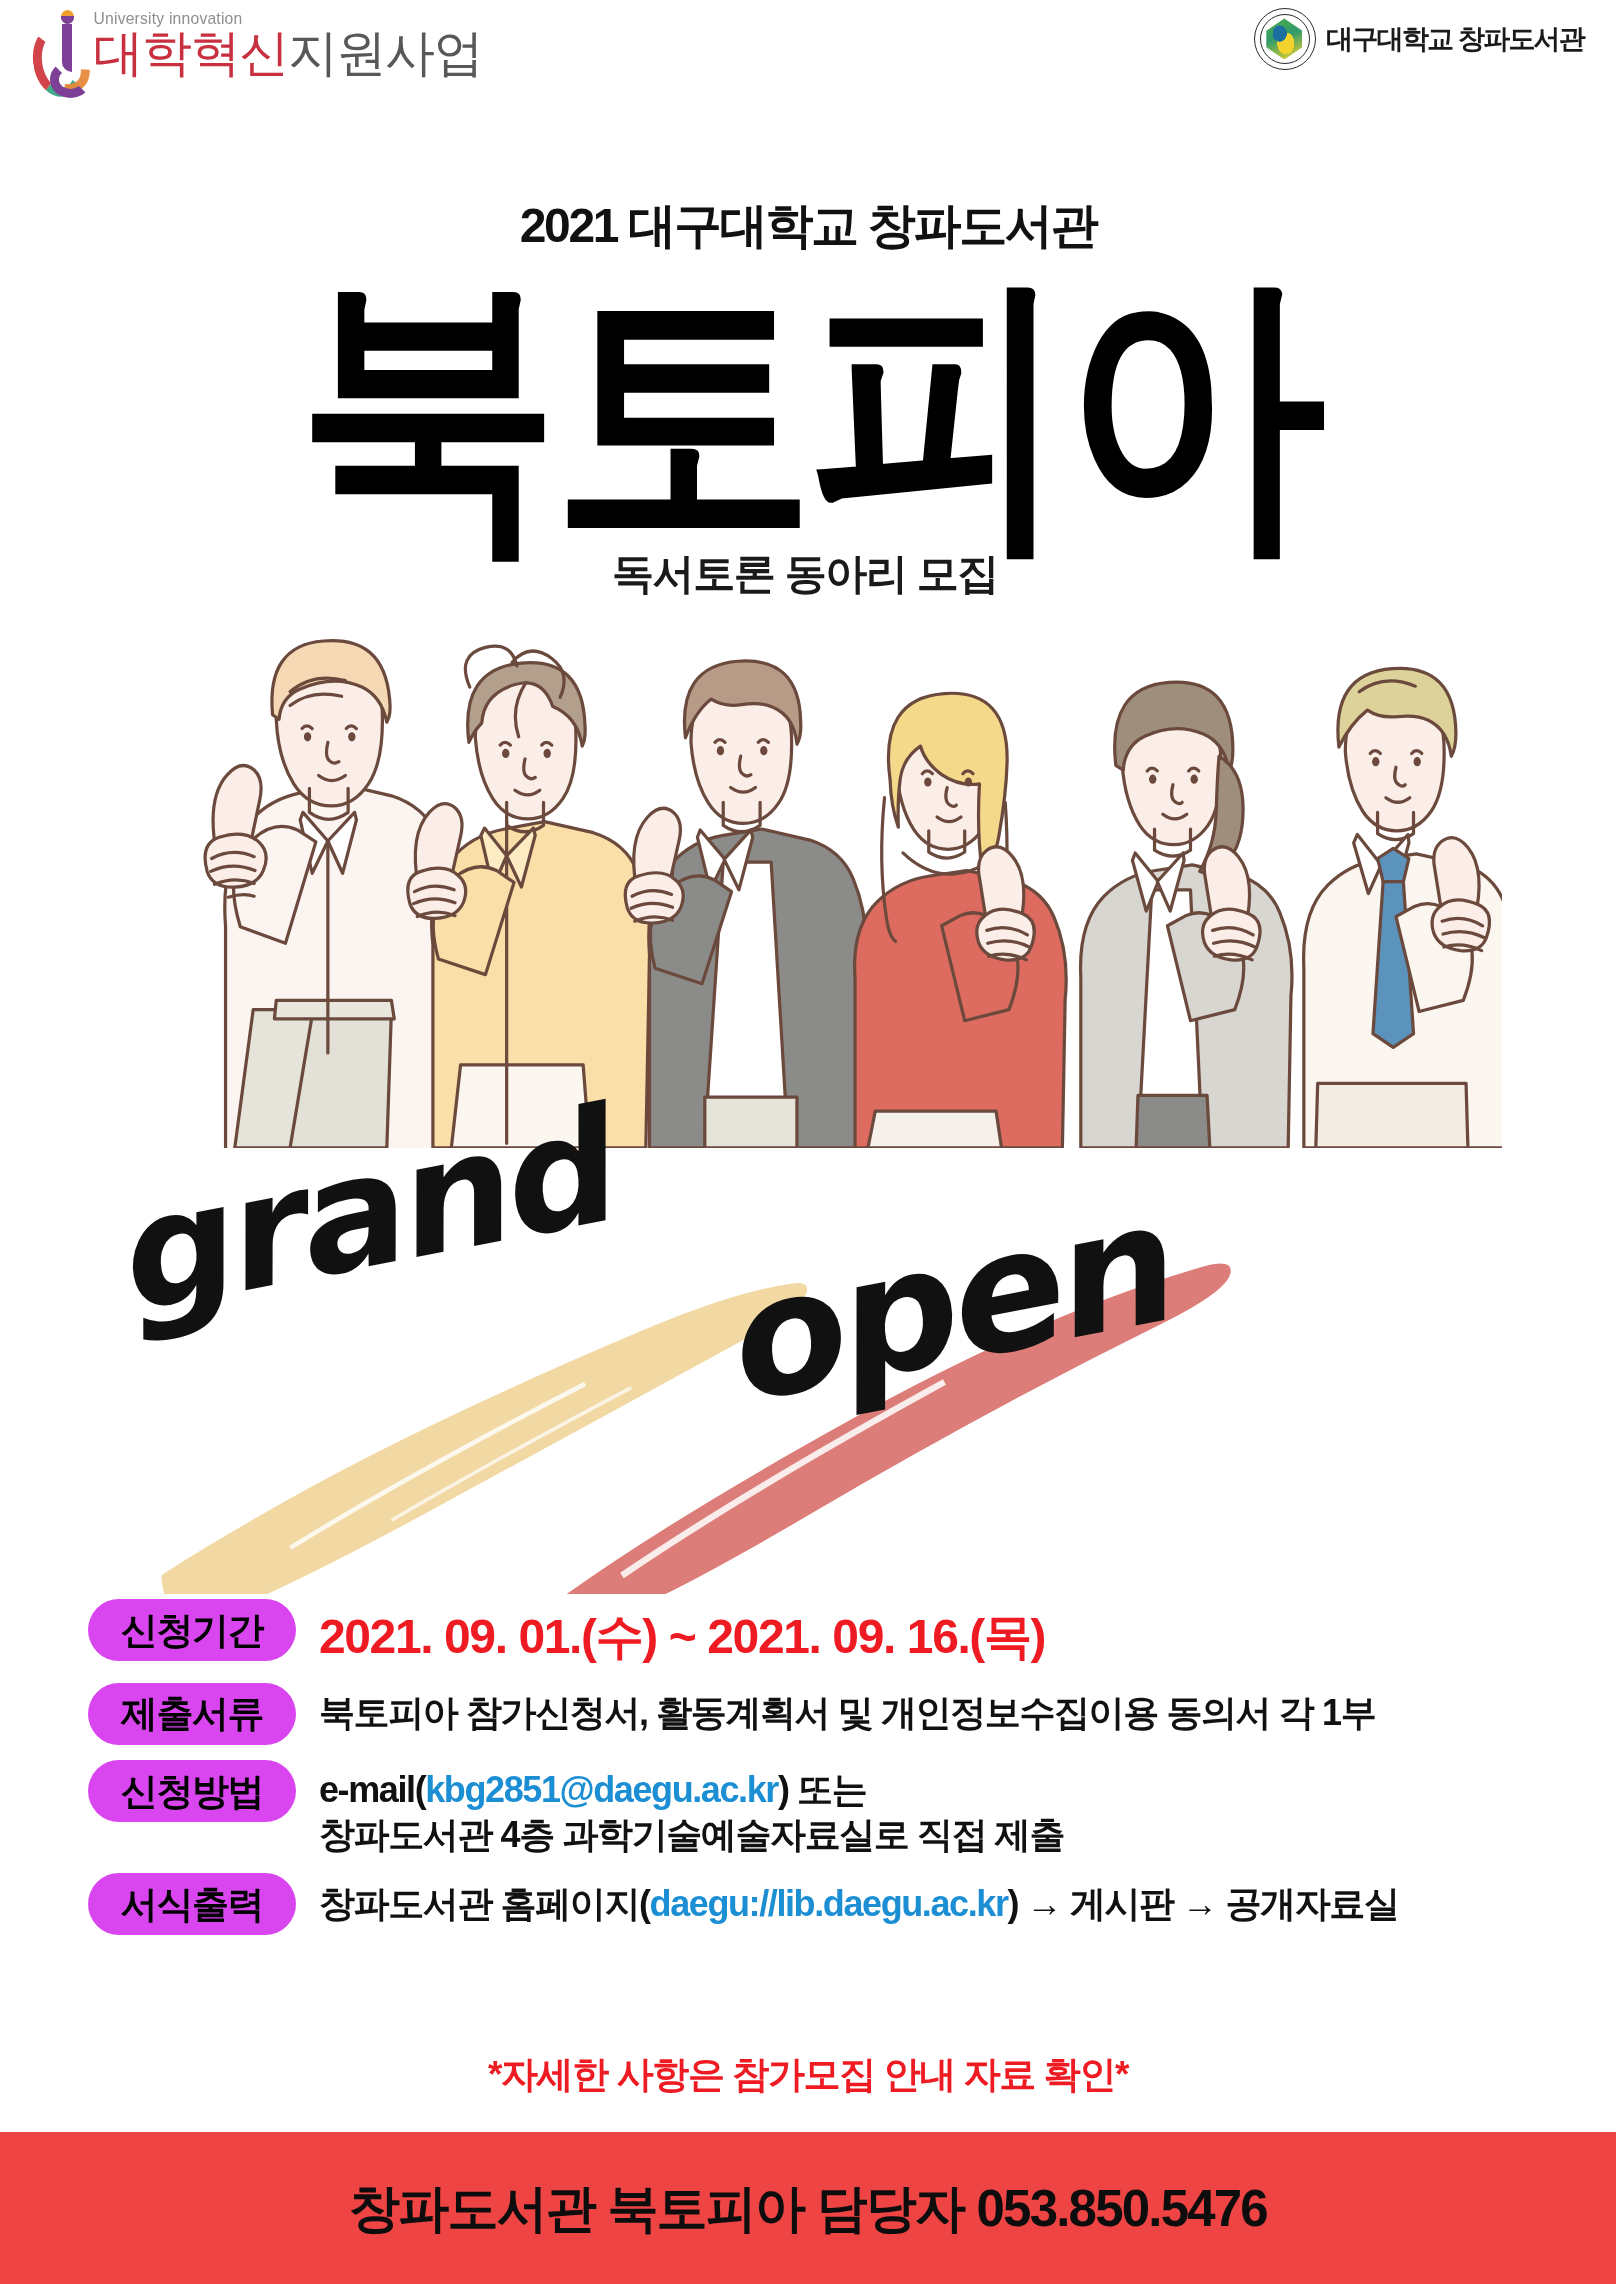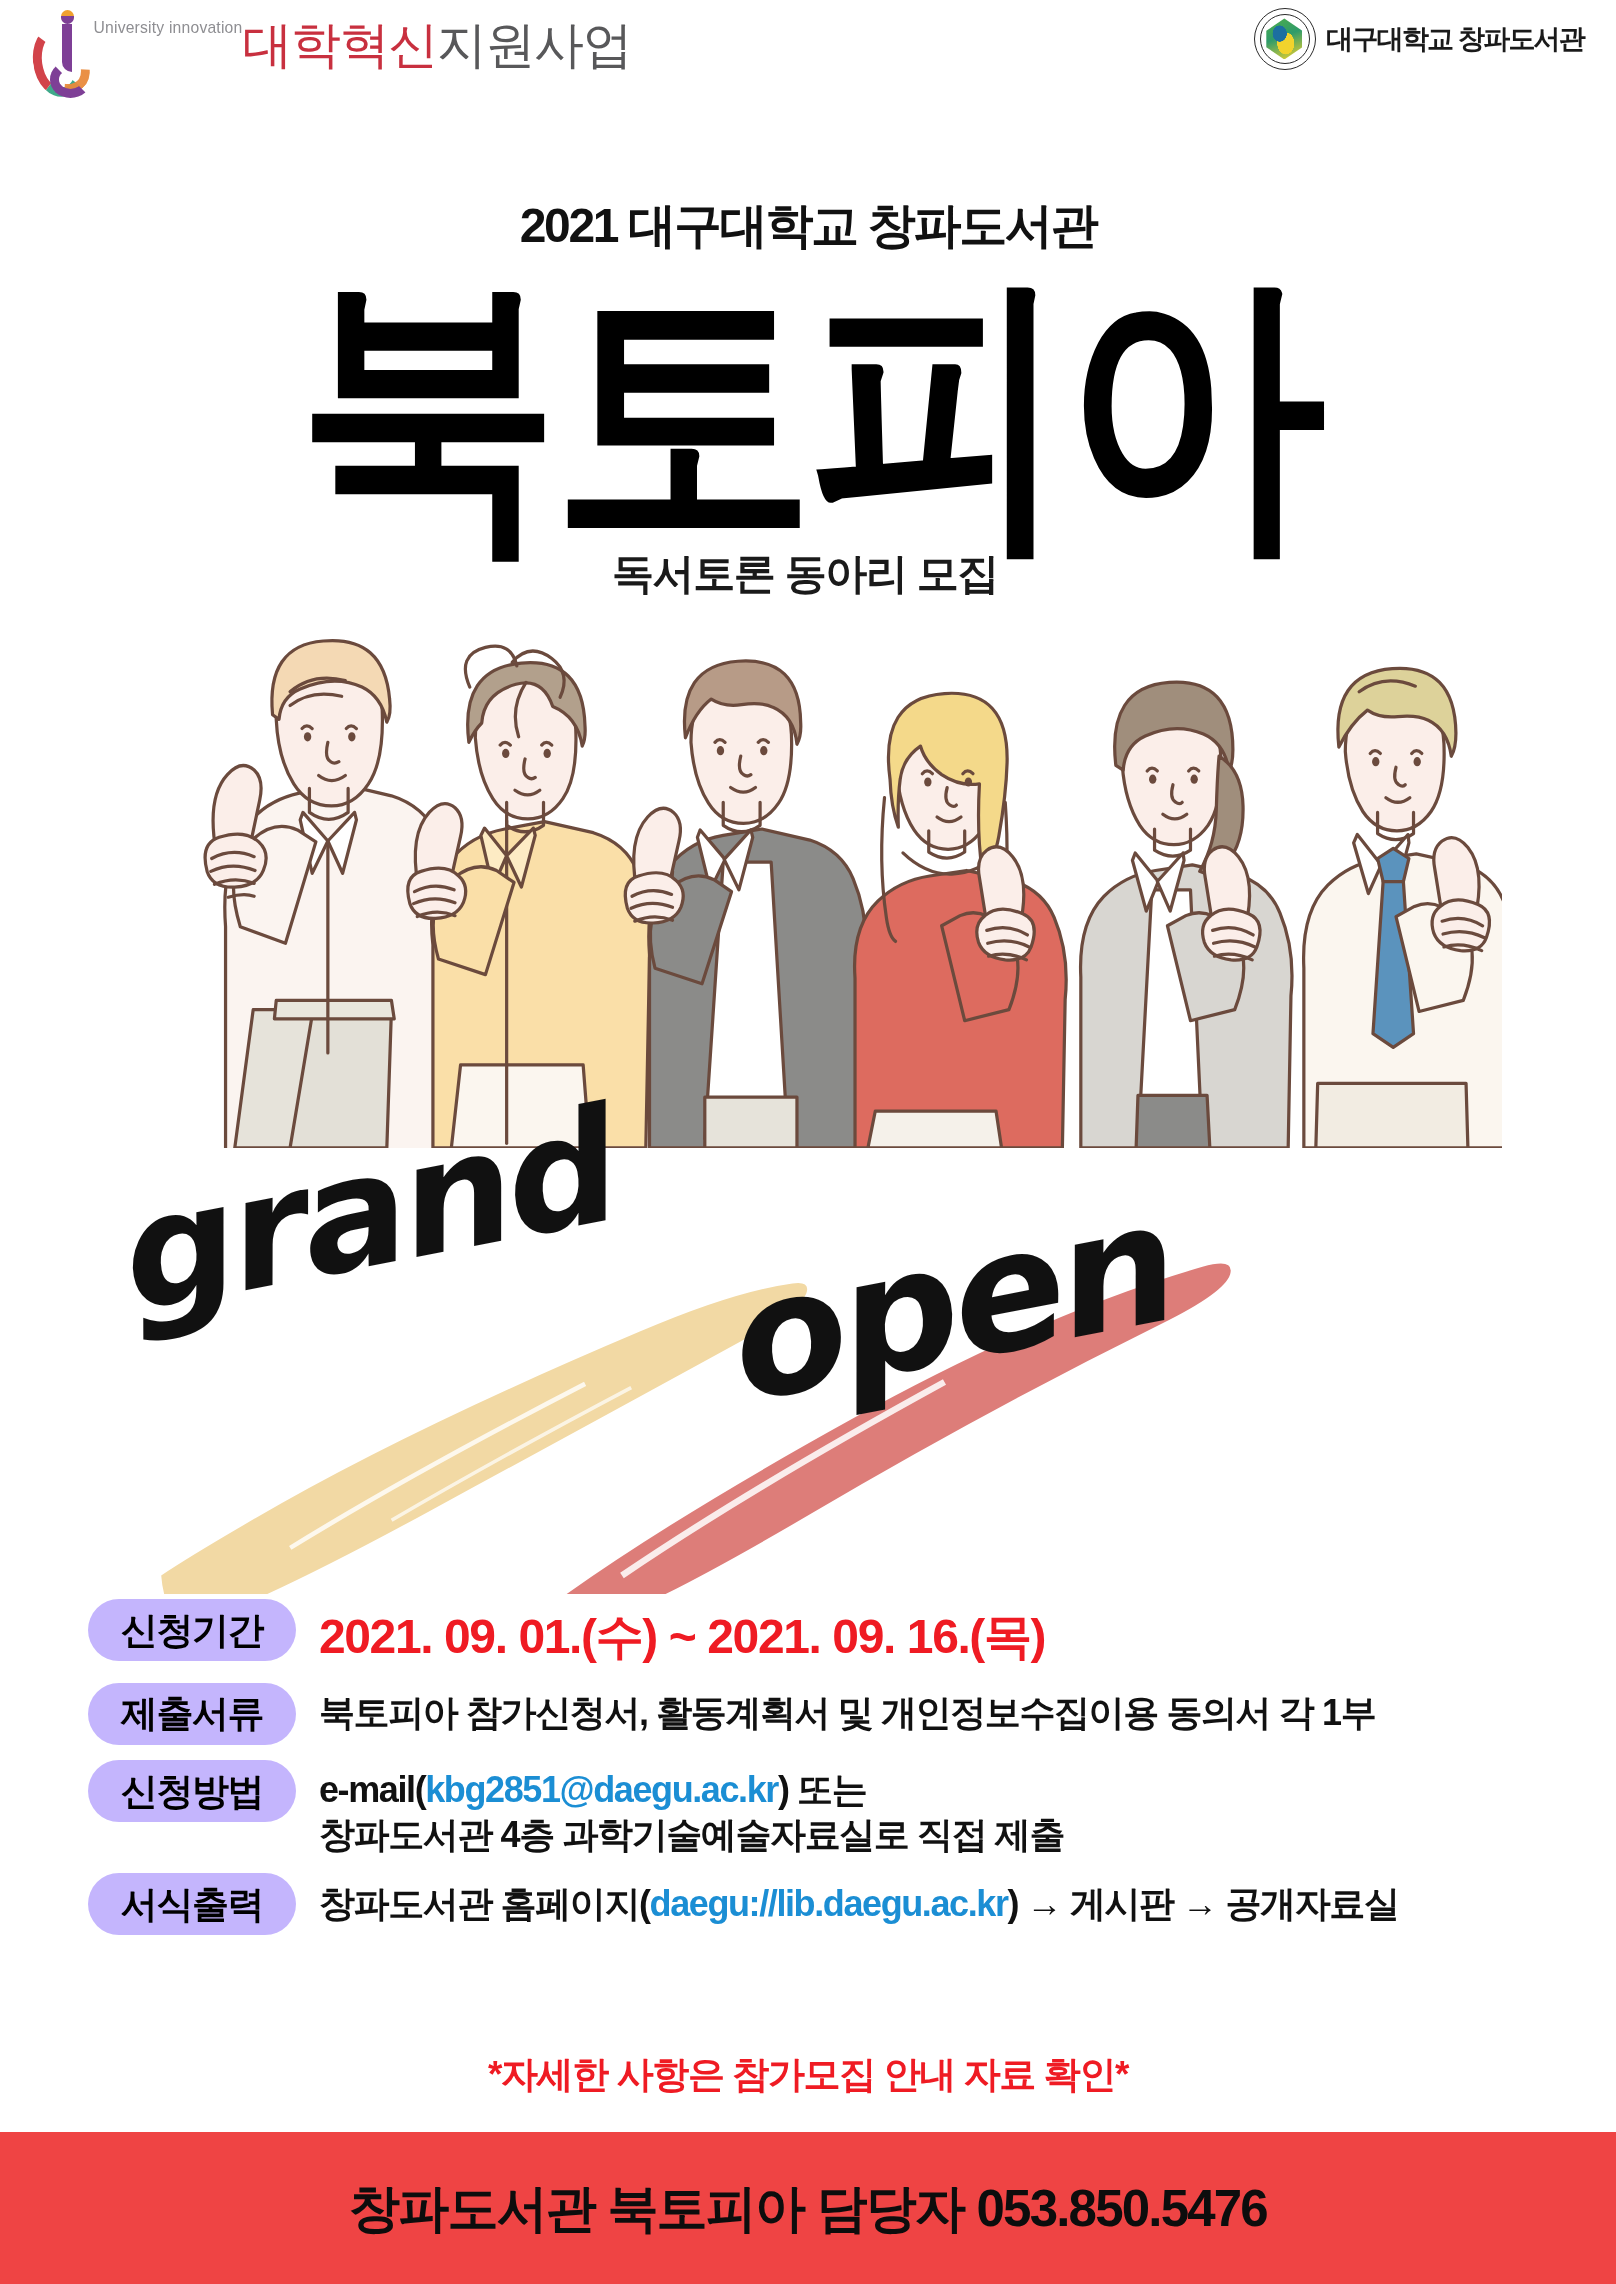--- a/index.html
+++ b/index.html
@@ -79,21 +79,21 @@
     background: #f0a02e;
   }
   .ui-dot2 {
     position: absolute;
     left: 28.6px; top: 6.5px;
     width: 13px; height: 8.3px;
     border-bottom-left-radius: 6.5px;
     border-bottom-right-radius: 6.5px;
     background: #7e3f96;
   }
-  .logo-left-text { display: flex; justify-content: center; }
+  .logo-left-text { display: flex; flex-direction: column; justify-content: center; }
   .logo-eng {
     font-size: 15.7px;
     color: #8e8e92;
     letter-spacing: 0.2px;
     line-height: 1;
     margin-bottom: 1.8px;
     font-weight: 400;
   }
   .logo-kor {
     font-size: 50px;
@@ -240,21 +240,21 @@
   .row {
     display: flex;
     align-items: flex-start;
     margin-bottom: 15.7px;
   }
   .pill {
     flex: none;
     width: 208px;
     height: 62px;
     border-radius: 32px;
-    background: #c4b5fd;
+    background: #d946ef;
     color: #000000;
     font-size: 37px;
     font-weight: 700;
     letter-spacing: -1.4px;
     display: flex;
     align-items: center;
     justify-content: center;
     line-height: 1;
   }
   .rowbody {

